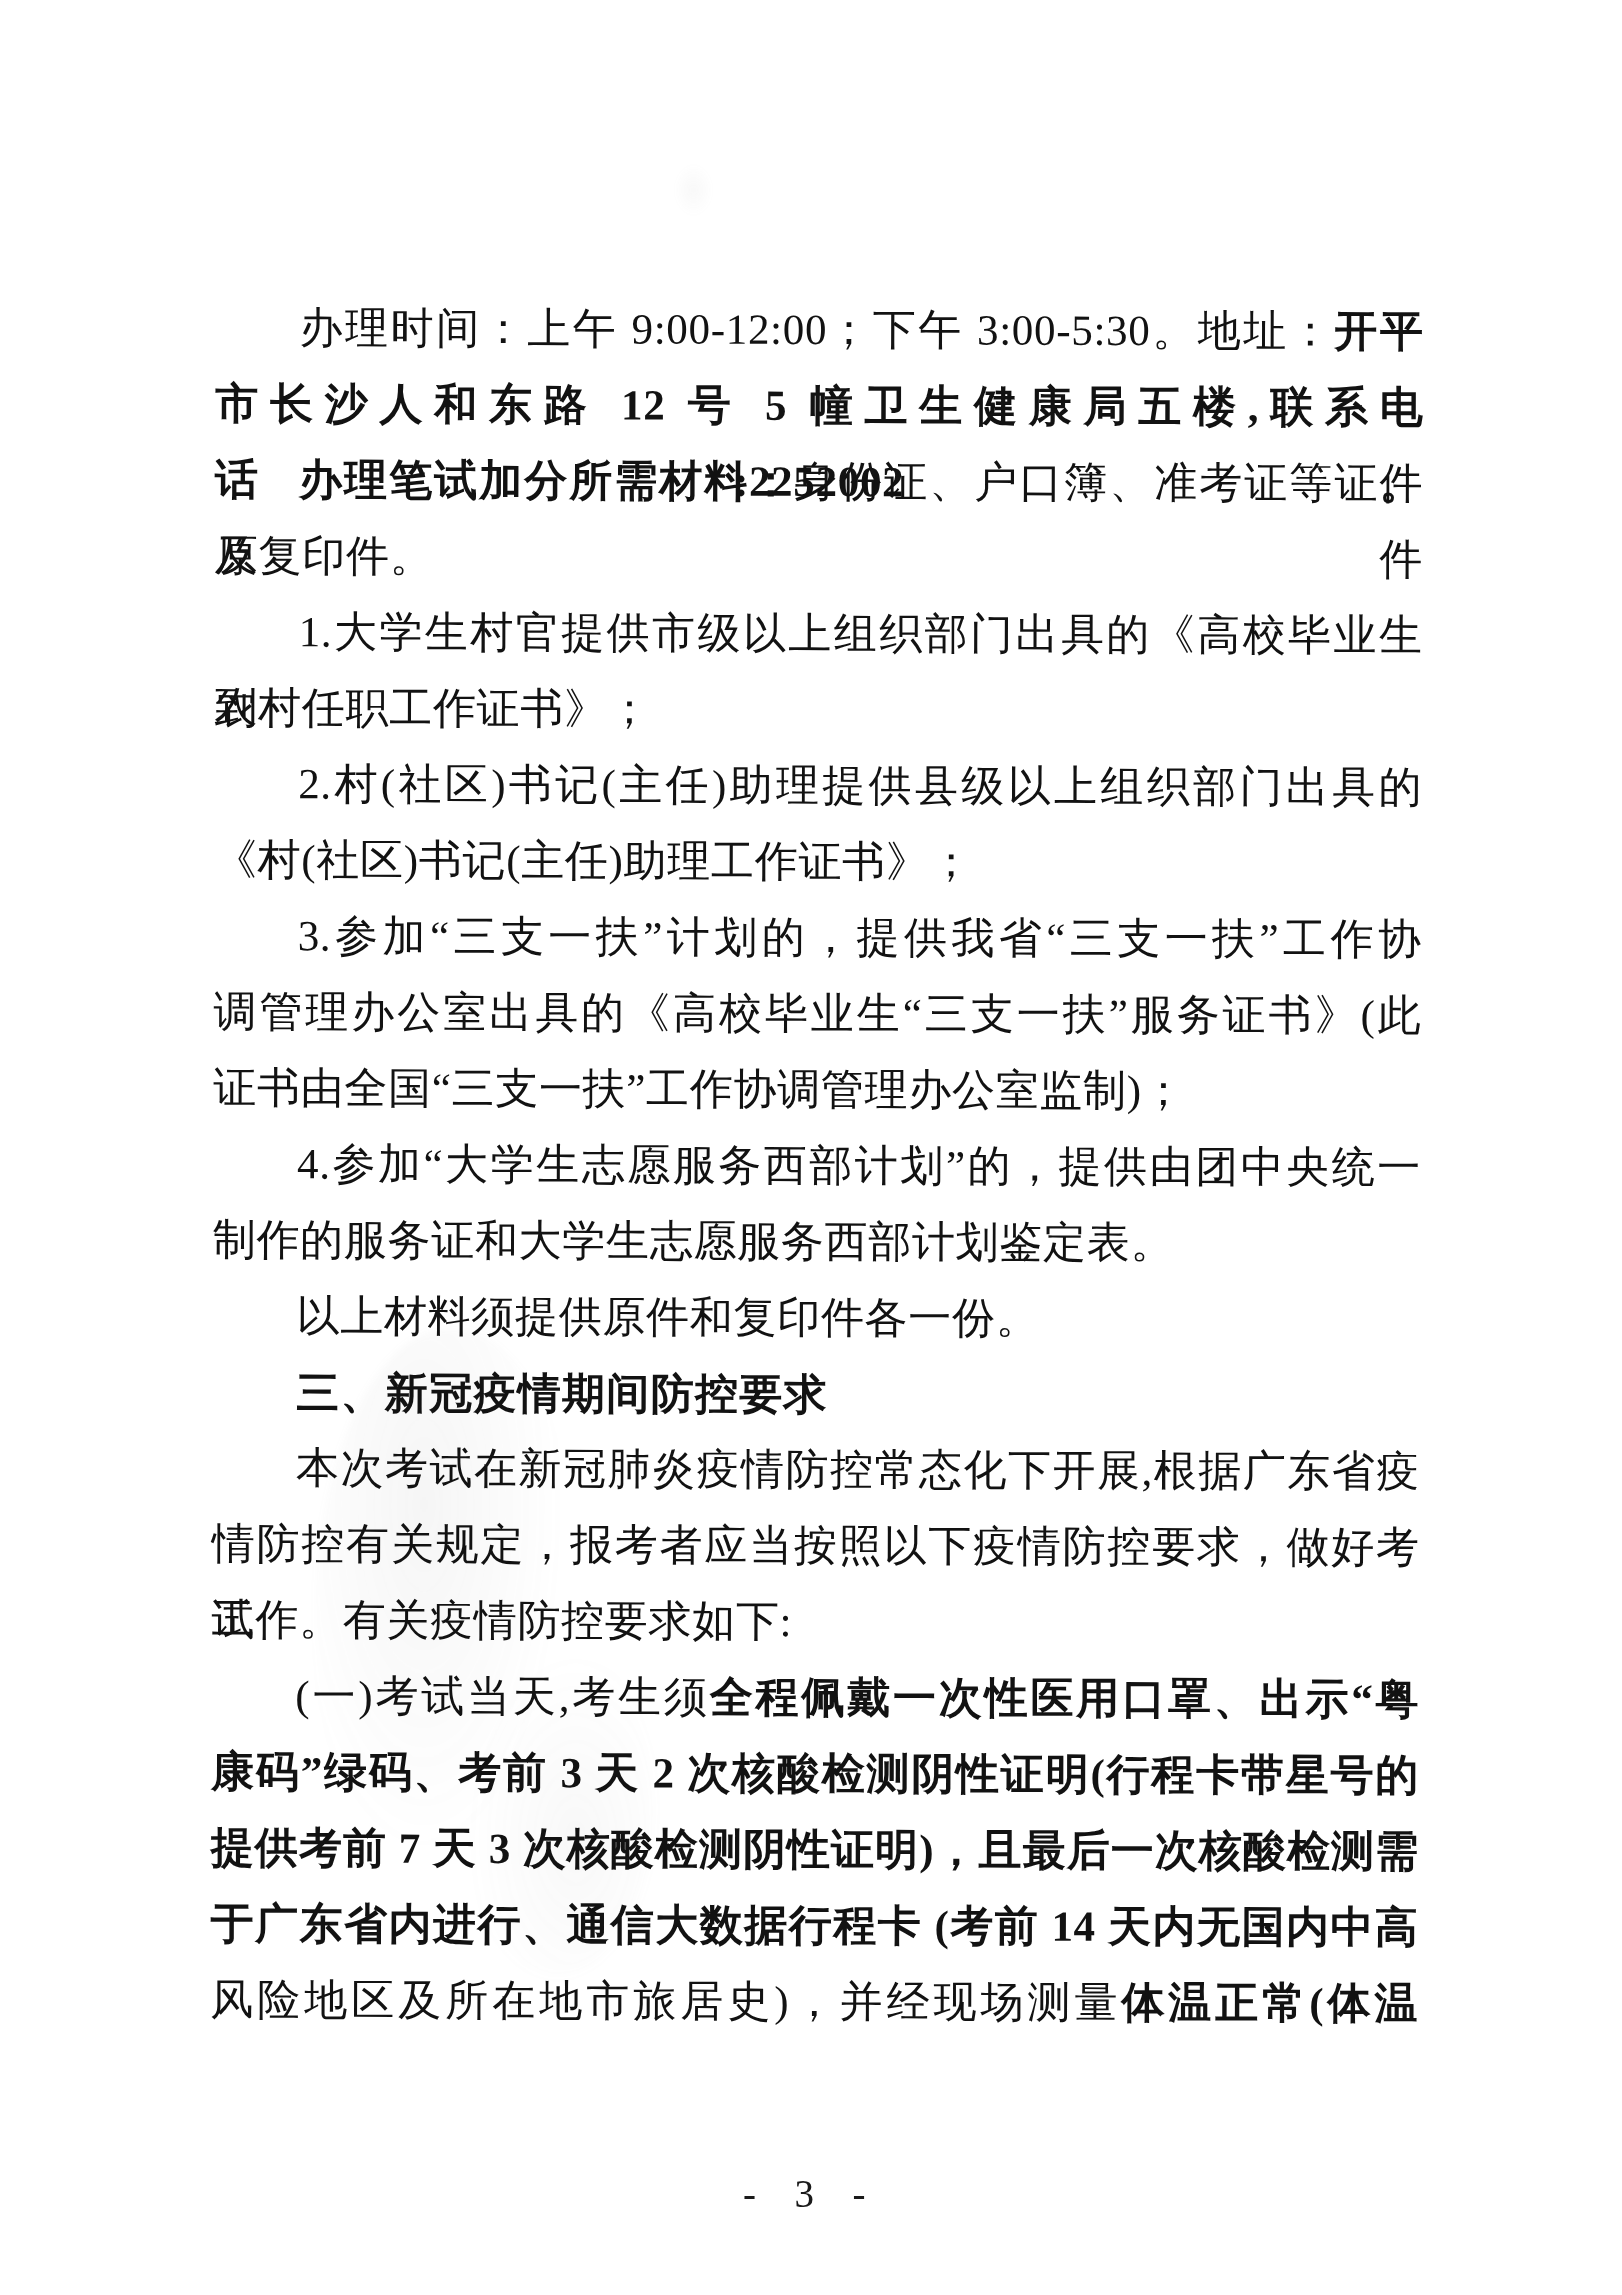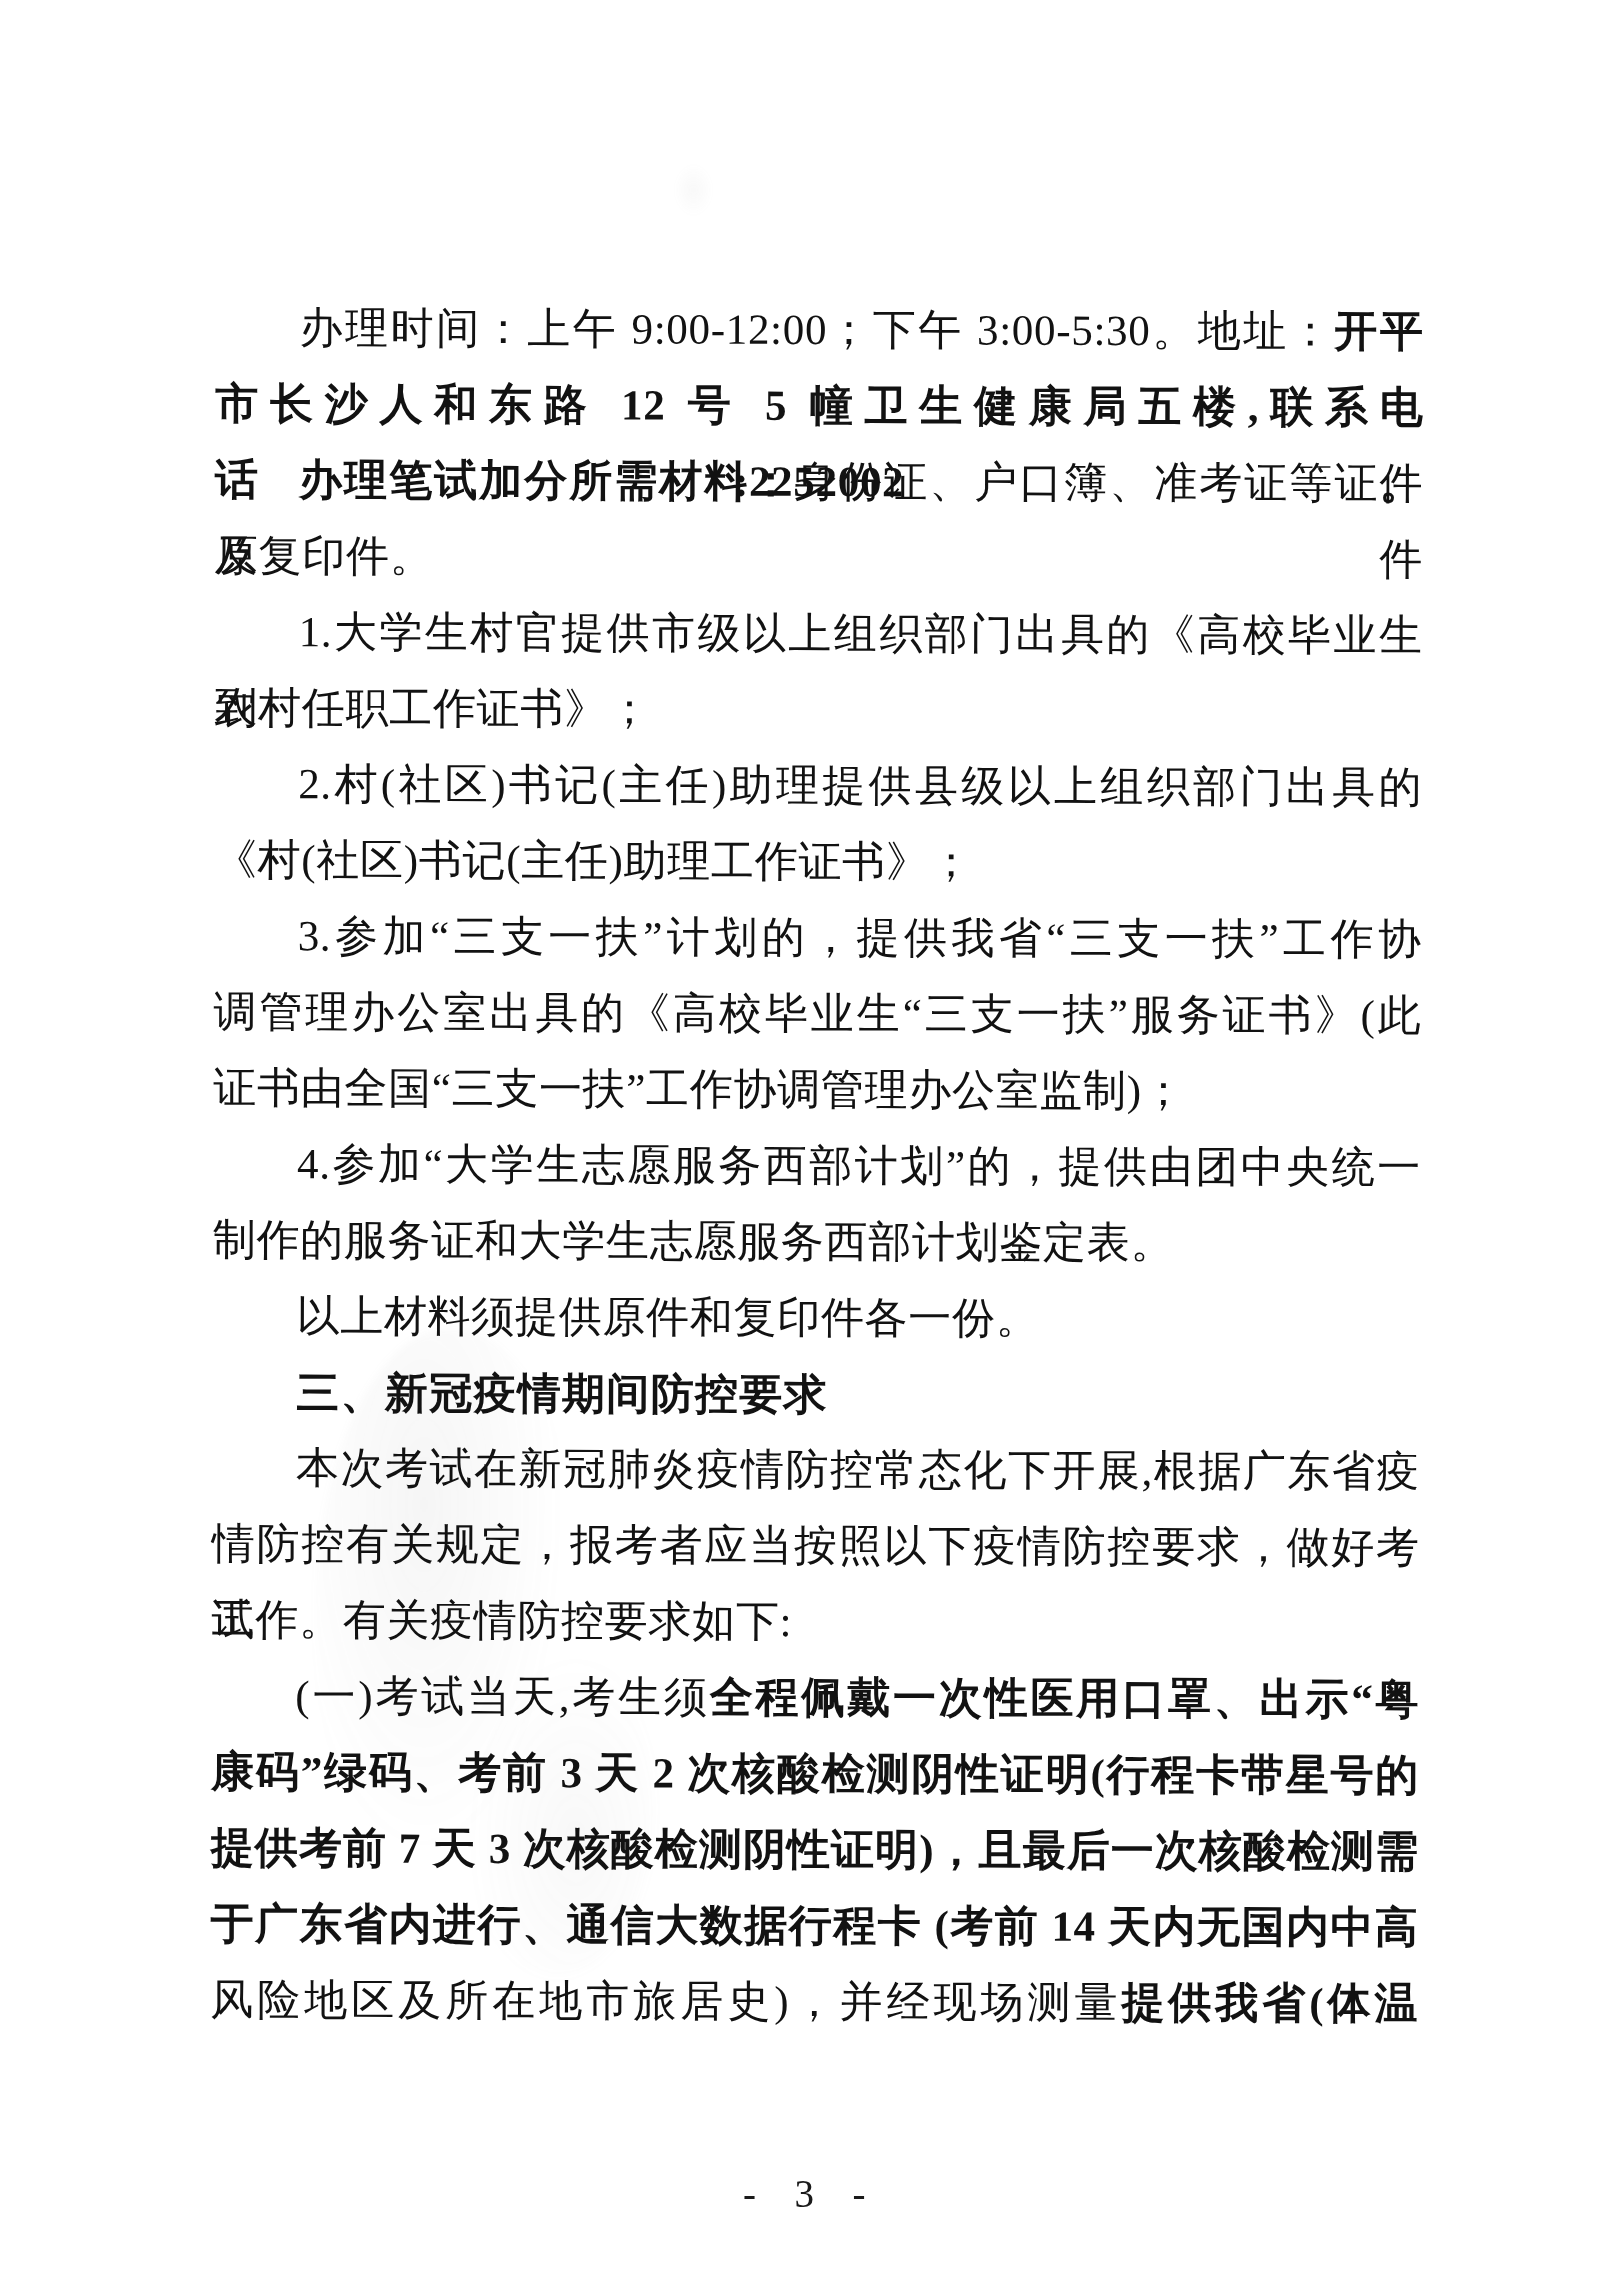--- a/index.html
+++ b/index.html
@@ -91,17 +91,17 @@
   <div class="line"><span>制作的服务证和大学生志愿服务西部计划鉴定表。</span></div>
   <div class="line indent"><span>以上材料须提供原件和复印件各一份。</span></div>
   <div class="line indent heading"><span>三、新冠疫情期间防控要求</span></div>
   <div class="line fill indent"><span>本次考试在新冠肺炎疫情防控常态化下开展,根据广东省疫</span></div>
   <div class="line fill"><span>情防控有关规定，报考者应当按照以下疫情防控要求，做好考试</span></div>
   <div class="line"><span>工作。有关疫情防控要求如下:</span></div>
   <div class="line fill indent"><span>(一)考试当天,考生须</span><span class="b">全程佩戴一次性医用口罩、出示“粤</span></div>
   <div class="line fill"><span class="b">康码”绿码、考前 3 天 2 次核酸检测阴性证明(行程卡带星号的</span></div>
   <div class="line fill"><span class="b">提供考前 7 天 3 次核酸检测阴性证明)，且最后一次核酸检测需</span></div>
   <div class="line fill"><span class="b">于广东省内进行、通信大数据行程卡 (考前 14 天内无国内中高</span></div>
-  <div class="line fill"><span>风险地区及所在地市旅居史)，并经现场测量</span><span class="b">提供我省(体温</span></div>
+  <div class="line fill"><span>风险地区及所在地市旅居史)，并经现场测量</span><span class="b">体温正常(体温</span></div>
 </div>
 
 <div class="pagenum">- 3 -</div>
 
 
 </body></html>

